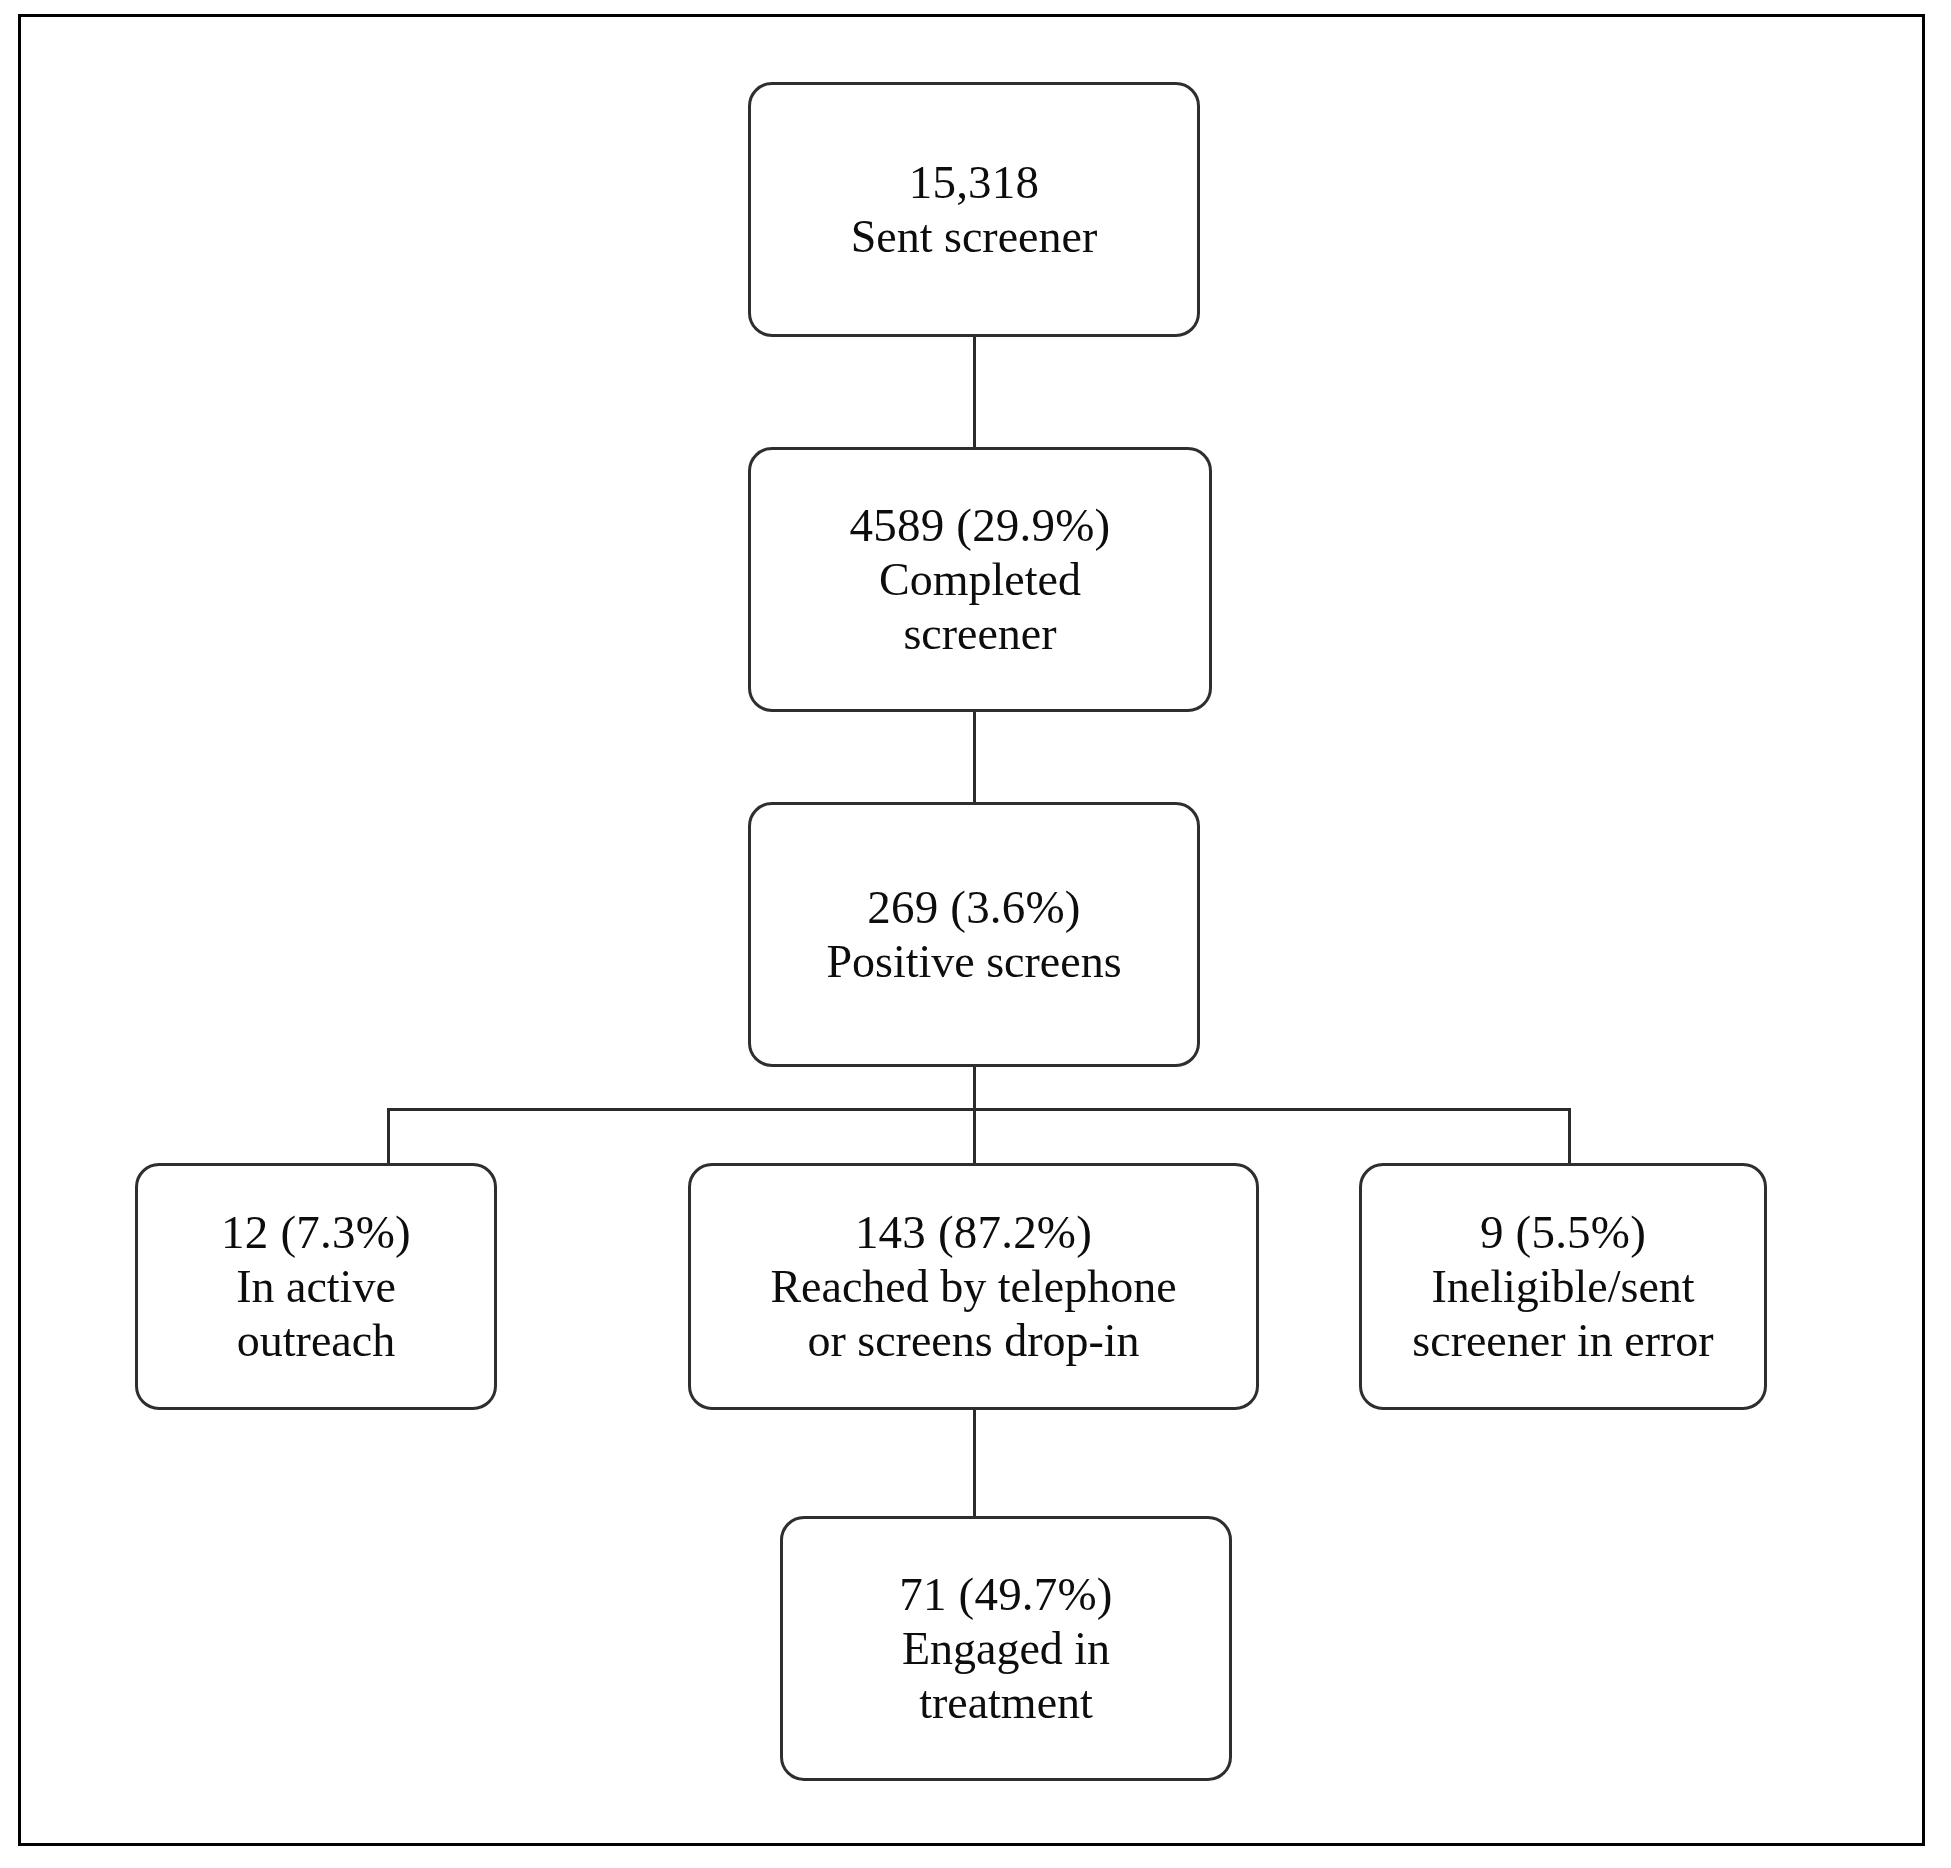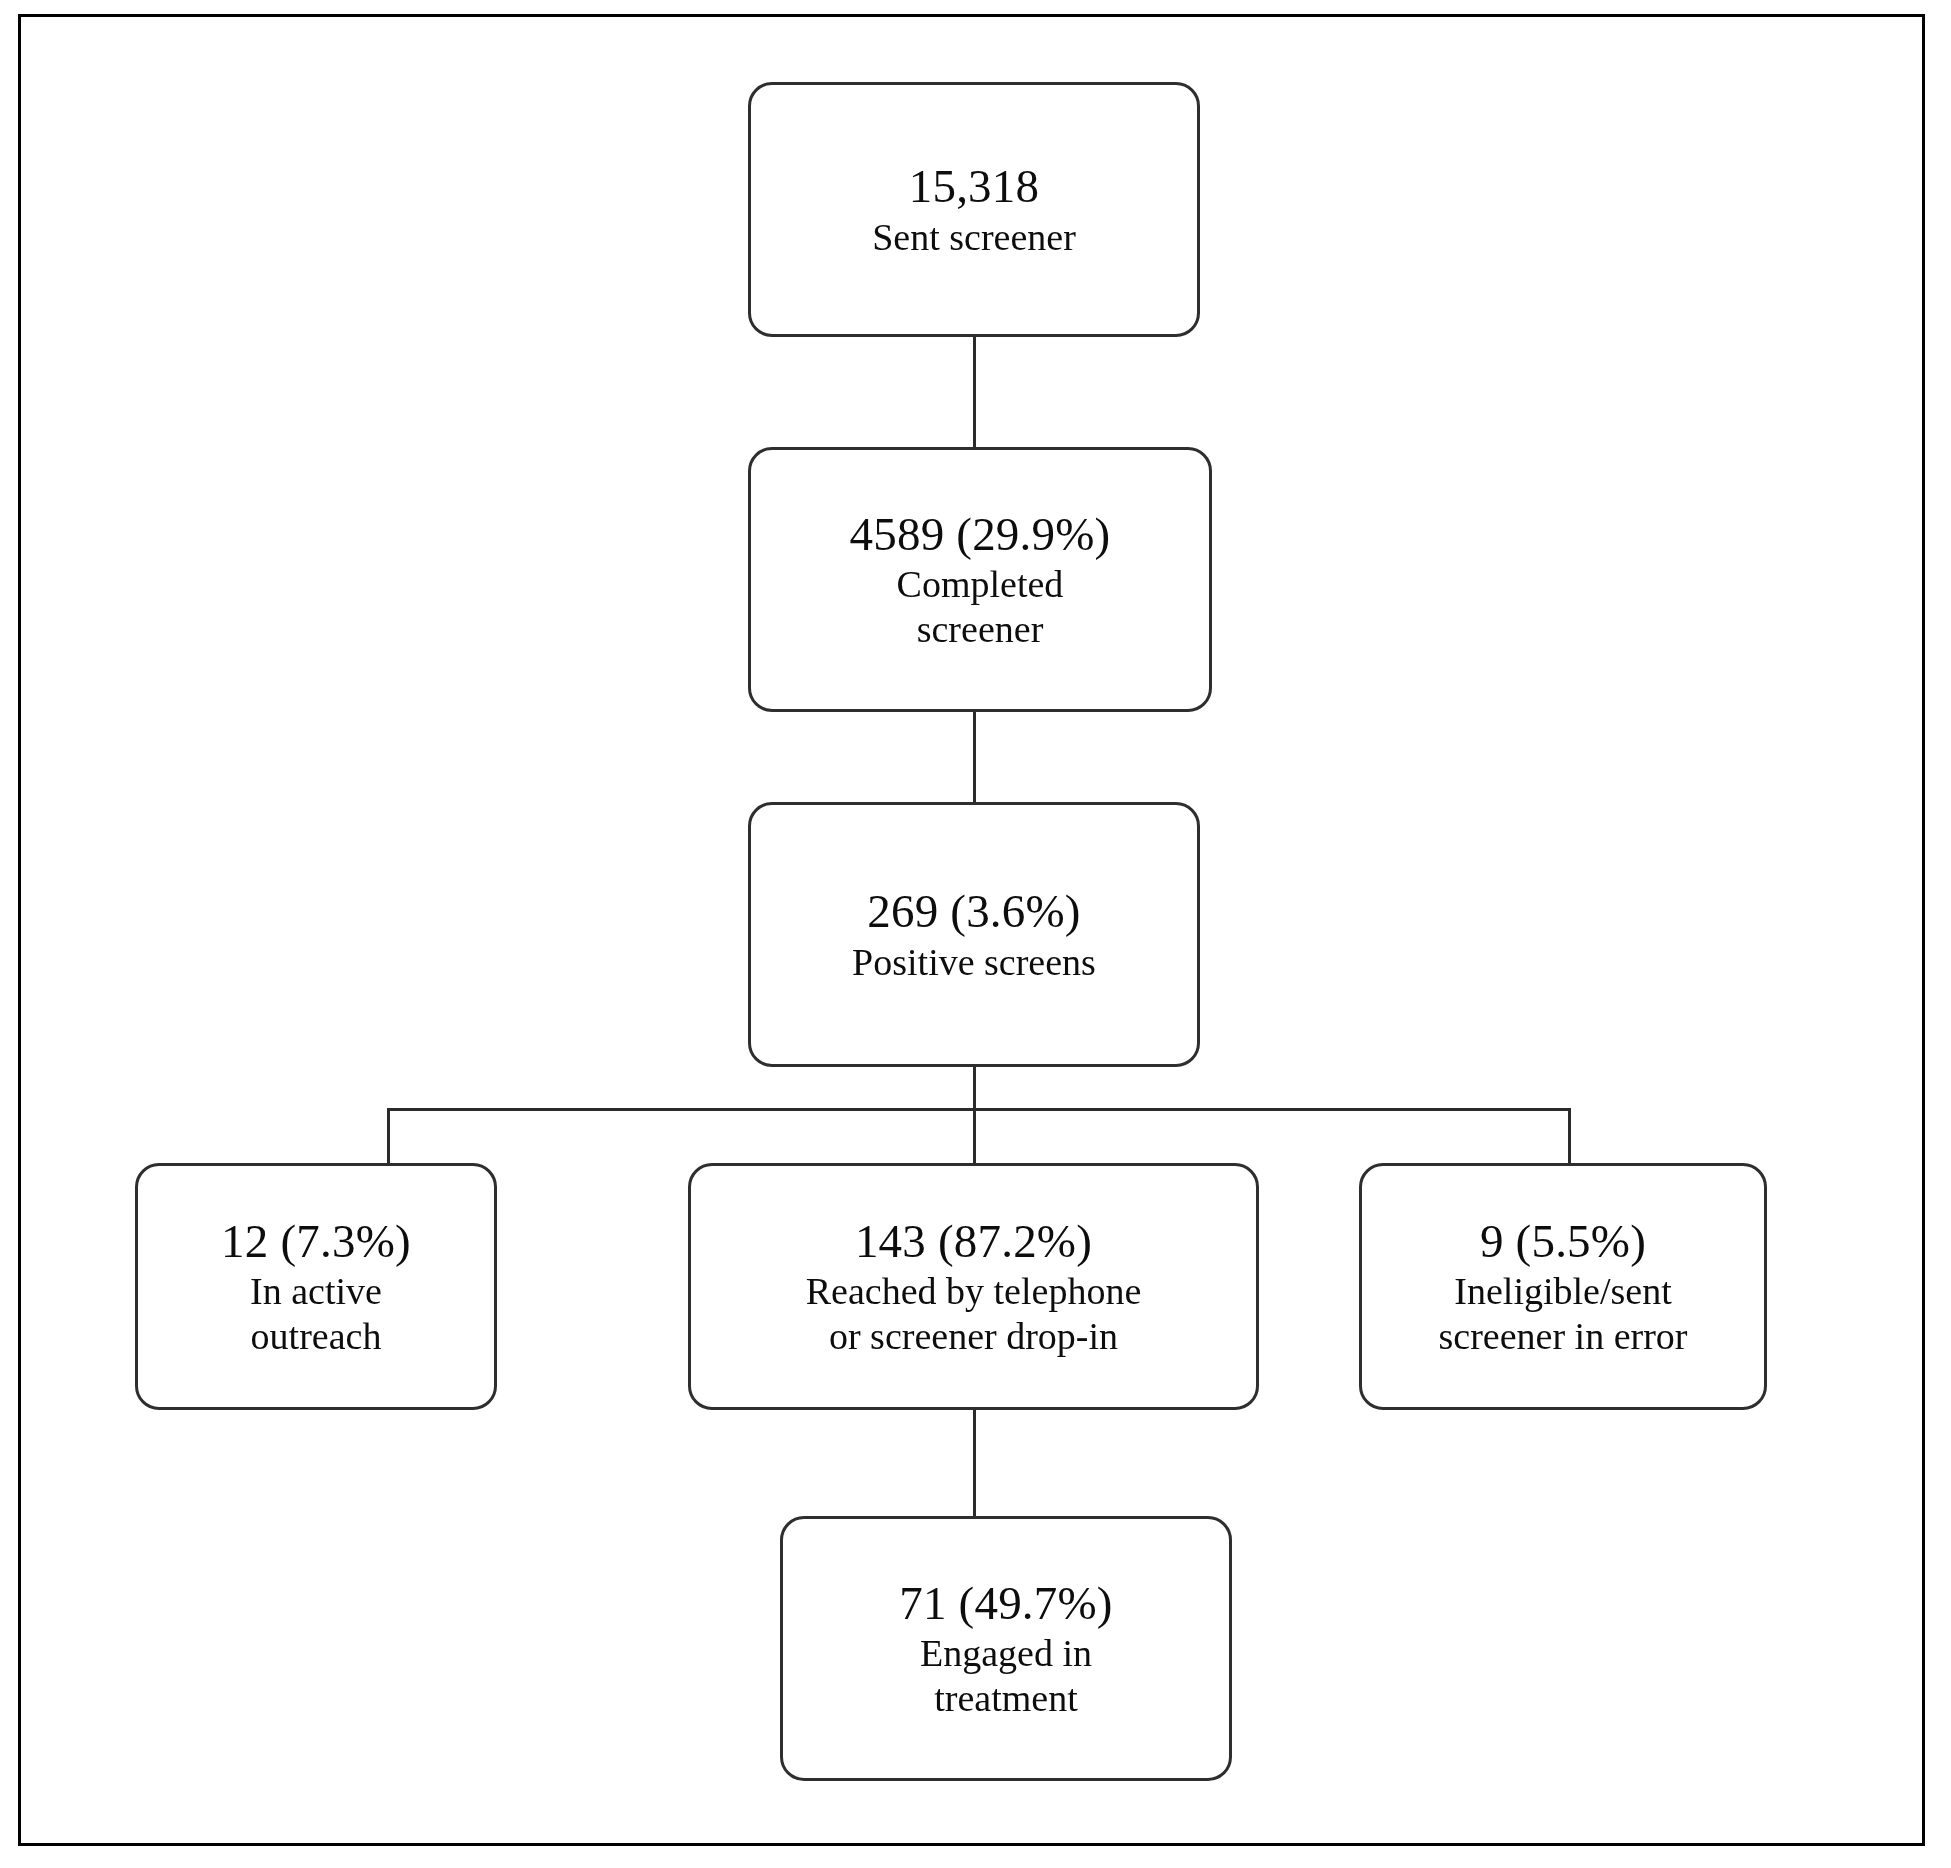--- a/index.html
+++ b/index.html
@@ -62,21 +62,21 @@
   }
   .node-count {
     font-weight: normal;
     font-size: 47px;
     line-height: 1.18;
     letter-spacing: 0.2px;
     white-space: nowrap;
   }
   .node-label {
     font-weight: normal;
-    font-size: 38px;
+    font-size: 46px;
     line-height: 1.18;
     white-space: nowrap;
   }
 
   
   #node-sent-screener      { left: 748px;  top: 82px;  width: 452px;  height: 255px; }
   #node-completed-screener { left: 748px;  top: 447px;  width: 464px;  height: 265px; }
   #node-positive-screens   { left: 748px;  top: 802px; width: 452px;  height: 265px; }
   #node-active-outreach    { left: 135px;  top: 1163px; width: 362px;  height: 247px; }
   #node-reached            { left: 688px;  top: 1163px; width: 571px;  height: 247px; text-align: center; }
@@ -127,21 +127,21 @@
 
   <div class="node" id="node-active-outreach">
     <div class="node-count">12 (7.3%)</div>
     <div class="node-label">In active</div>
     <div class="node-label">outreach</div>
   </div>
 
   <div class="node" id="node-reached">
     <div class="node-count">143 (87.2%)</div>
     <div class="node-label">Reached by telephone</div>
-    <div class="node-label">or screener drop-in</div>
+    <div class="node-label">or screens drop-in</div>
   </div>
 
   <div class="node" id="node-ineligible">
     <div class="node-count">9 (5.5%)</div>
     <div class="node-label">Ineligible/sent</div>
     <div class="node-label">screener in error</div>
   </div>
 
   <div class="node" id="node-engaged">
     <div class="node-count">71 (49.7%)</div>

